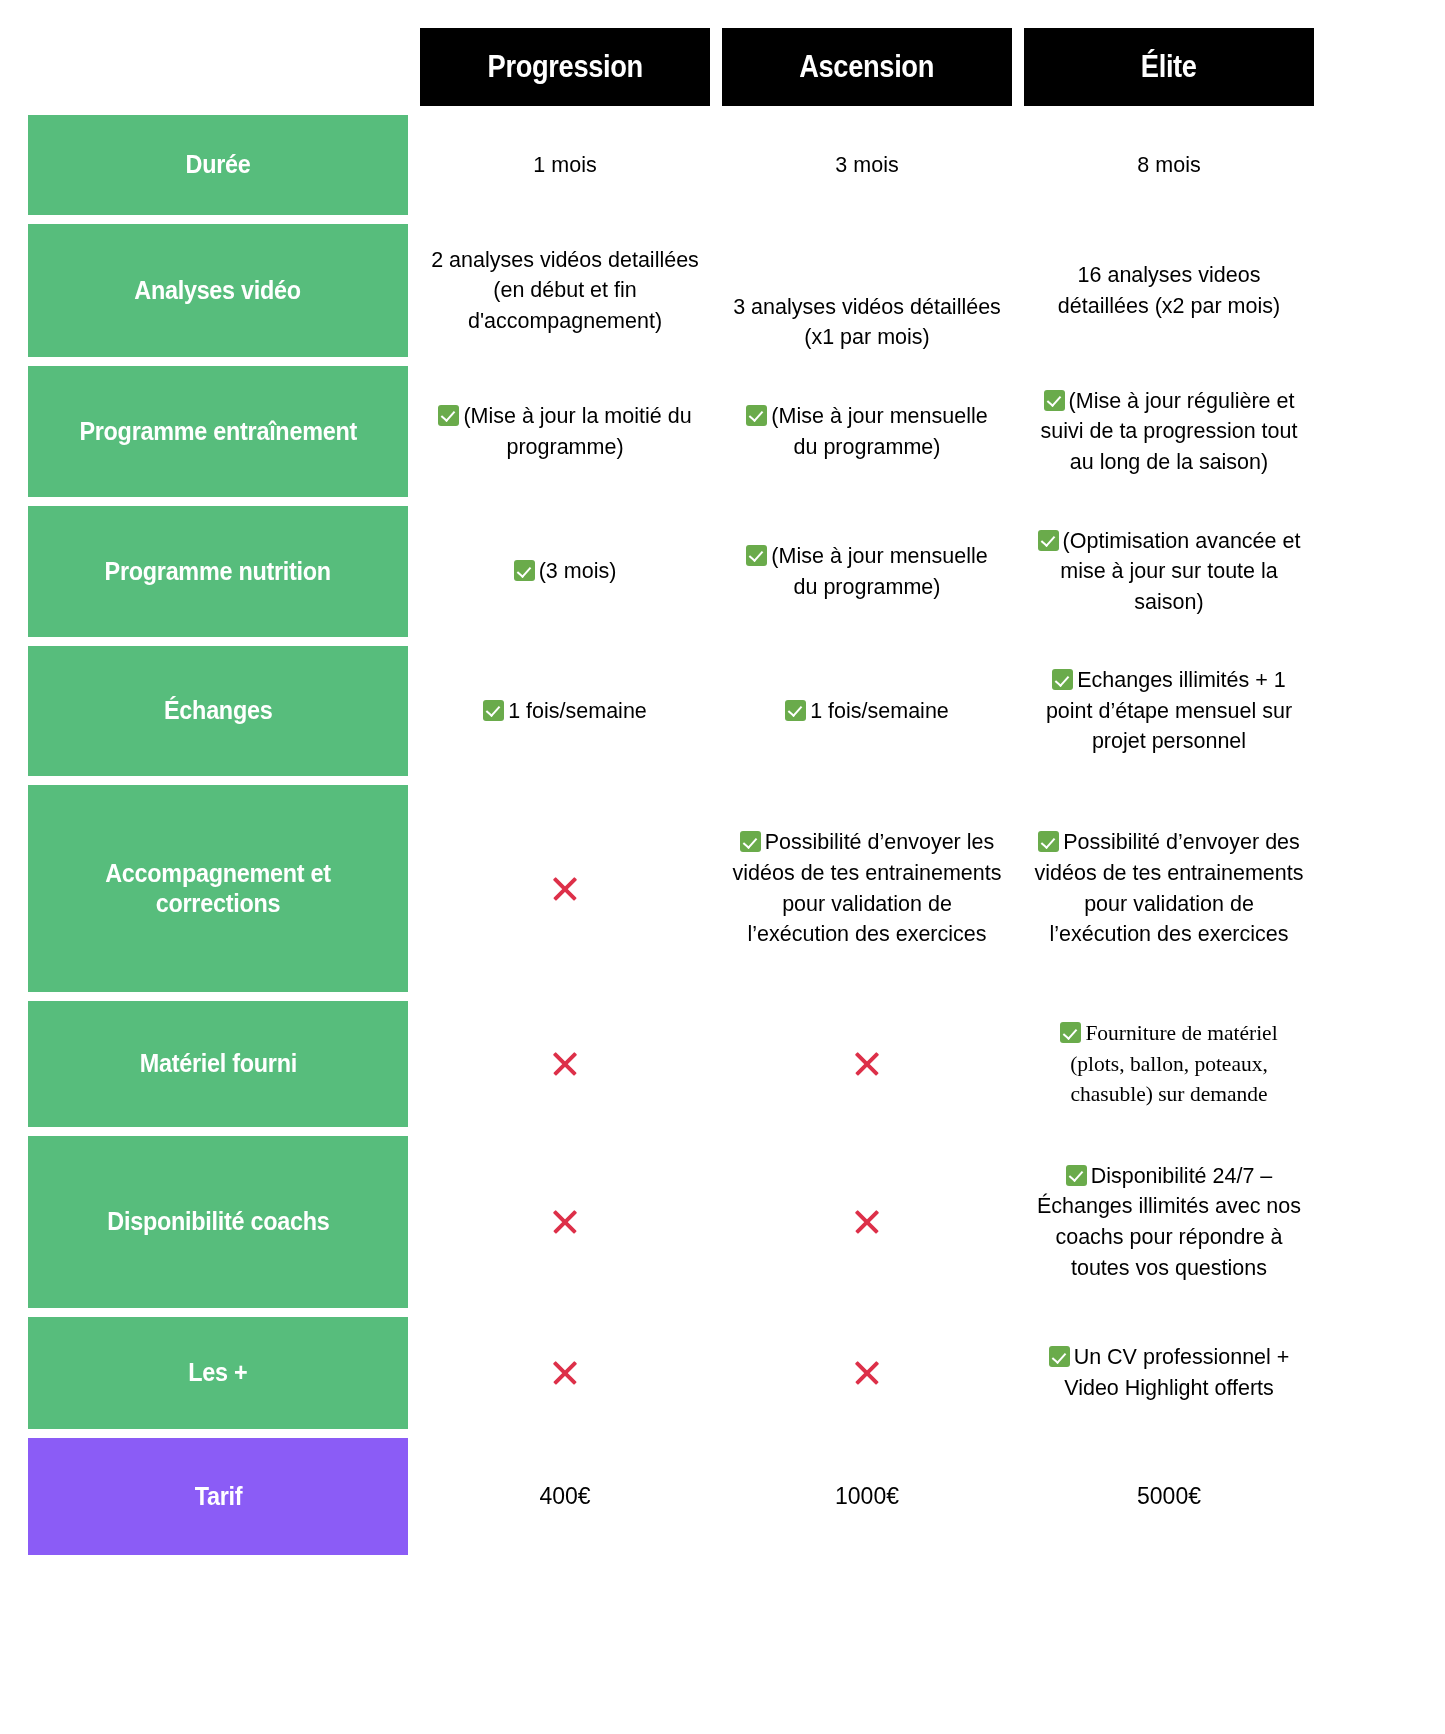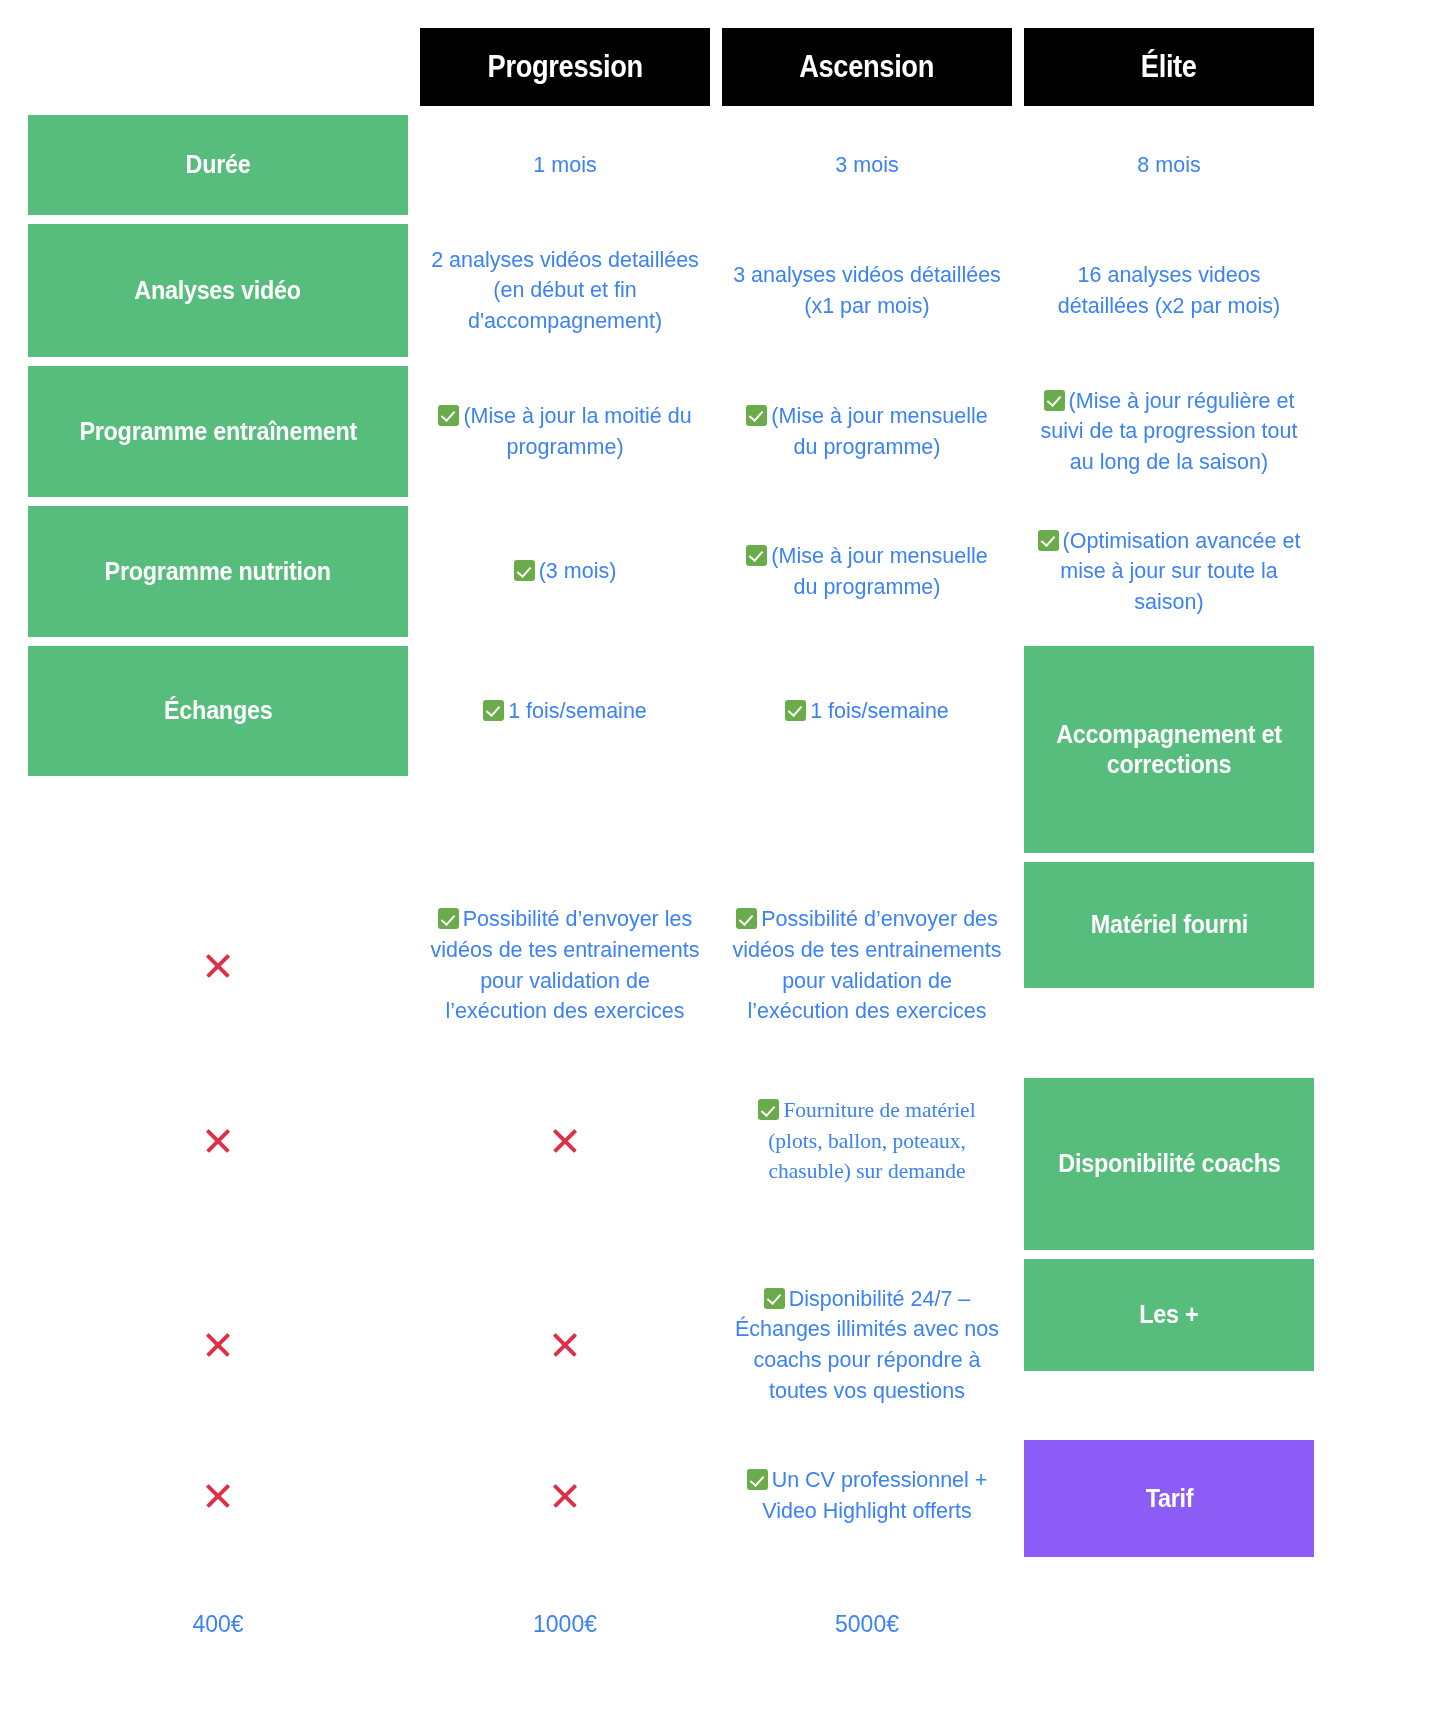--- a/index.html
+++ b/index.html
@@ -78,21 +78,21 @@
   }
 
   
   .value-cell {
     display: flex;
     align-items: center;
     justify-content: center;
     text-align: center;
     font-size: 21.5px;
     line-height: 1.42;
-    color: #3b82f6;
+    color: #000000;
     padding: 4px 8px;
     font-weight: 400;
   }
   .value-cell .txt {
     display: block;
     max-width: 270px;
   }
 
   
   .check-icon {
@@ -170,21 +170,21 @@
       </div>
       <div class="value-cell" style="height: 100px;">
         <span class="txt">8 mois</span>
       </div>
       <div class="feature-label" style="height: 133px;">
         <span class="lbl">Analyses vidéo</span>
       </div>
       <div class="value-cell" style="height: 133px;">
         <span class="txt">2 analyses vidéos detaillées (en début et fin d'accompagnement)</span>
       </div>
-      <div class="value-cell" style="height: 133px;">
+      <div class="value-cell" style="height: 133px; align-items: flex-end;">
         <span class="txt">3 analyses vidéos détaillées (x1 par mois)</span>
       </div>
       <div class="value-cell" style="height: 133px;">
         <span class="txt">16 analyses videos détaillées (x2 par mois)</span>
       </div>
       <div class="feature-label" style="height: 131px;">
         <span class="lbl">Programme entraînement</span>
       </div>
       <div class="value-cell" style="height: 131px;">
         <span class="txt"><span class="check-icon"></span><span>(Mise à jour la moitié du programme)</span></span>
@@ -209,20 +209,23 @@
       </div>
       <div class="feature-label" style="height: 130px; justify-content: center;">
         <span class="lbl">Échanges</span>
       </div>
       <div class="value-cell" style="height: 130px;">
         <span class="txt"><span class="check-icon"></span><span>1 fois/semaine</span></span>
       </div>
       <div class="value-cell" style="height: 130px;">
         <span class="txt"><span class="check-icon"></span><span>1 fois/semaine</span></span>
       </div>
+      <div class="value-cell" style="height: 130px;">
+        <span class="txt"><span class="check-icon"></span><span>Echanges illimités + 1 point d’étape mensuel sur projet personnel</span></span>
+      </div>
       <div class="feature-label" style="height: 207px;">
         <span class="lbl">Accompagnement et corrections</span>
       </div>
       <div class="value-cell" style="height: 207px;">
         <span class="cross-icon"></span>
       </div>
       <div class="value-cell" style="height: 207px;">
         <span class="txt"><span class="check-icon"></span><span>Possibilité d’envoyer les vidéos de tes entrainements pour validation de l’exécution des exercices</span></span>
       </div>
       <div class="value-cell" style="height: 207px;">

